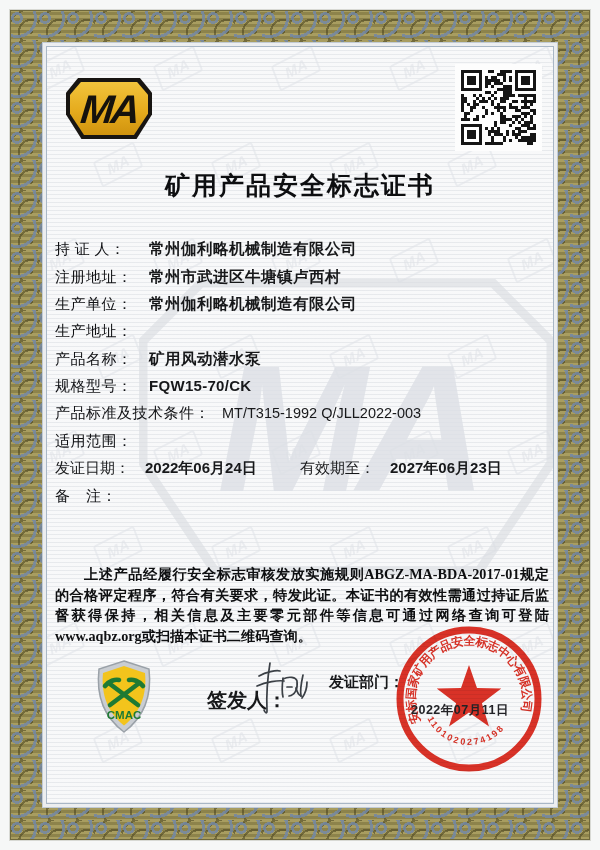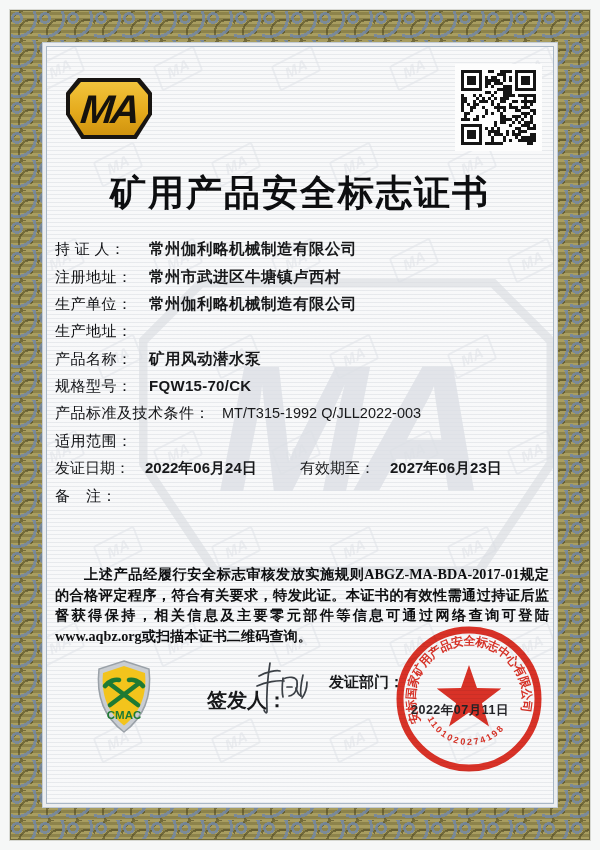--- a/index.html
+++ b/index.html
@@ -44,21 +44,21 @@
     display:flex; align-items:center; justify-content:center; }
   .ma-badge .ma-text { font:italic 900 40px/1 "Liberation Sans",sans-serif;
     letter-spacing:-3px; color:#15120d; transform:skewX(-6deg); }
   .cert-no { position:absolute; left:150px; top:49px; z-index:2; font-size:15px; letter-spacing:.5px; }
   .cert-no .val { font-family:"Liberation Serif","DejaVu Serif",serif; font-size:17px; margin-left:8px; letter-spacing:.5px; }
   .qr-box { position:absolute; left:408px; top:17px; width:87px; height:87px;
     background:#fdfdfd; padding:6px; z-index:2; }
   
   .title { position:absolute; left:0; right:0; top:122px; text-align:center; z-index:1;
     font-family:"Liberation Serif","DejaVu Serif",serif;
-    font-size:36px; font-weight:900; letter-spacing:2px; color:#0d0e10; }
+    font-size:25px; font-weight:900; letter-spacing:2px; color:#0d0e10; }
   
   .fields { position:absolute; left:8px; top:192px; right:6px; z-index:1; }
   .frow { display:flex; align-items:baseline; height:20px; margin-bottom:7.5px; }
   .flabel { flex:none; width:94px; font-size:15px; letter-spacing:.5px;
     font-family:Liberation Serif, serif; color:#101114; }
   .flabel.auto { width:auto; margin-right:12px; }
   .fvalue { font-size:15.5px; }
   .fvalue.kai { font-family:"Liberation Serif","DejaVu Serif",serif; font-weight:700; letter-spacing:.5px; }
   .fvalue.model { font-weight:700; font-size:15px; letter-spacing:.3px; }
   .fvalue.std { font-weight:500; font-size:14.5px; }

